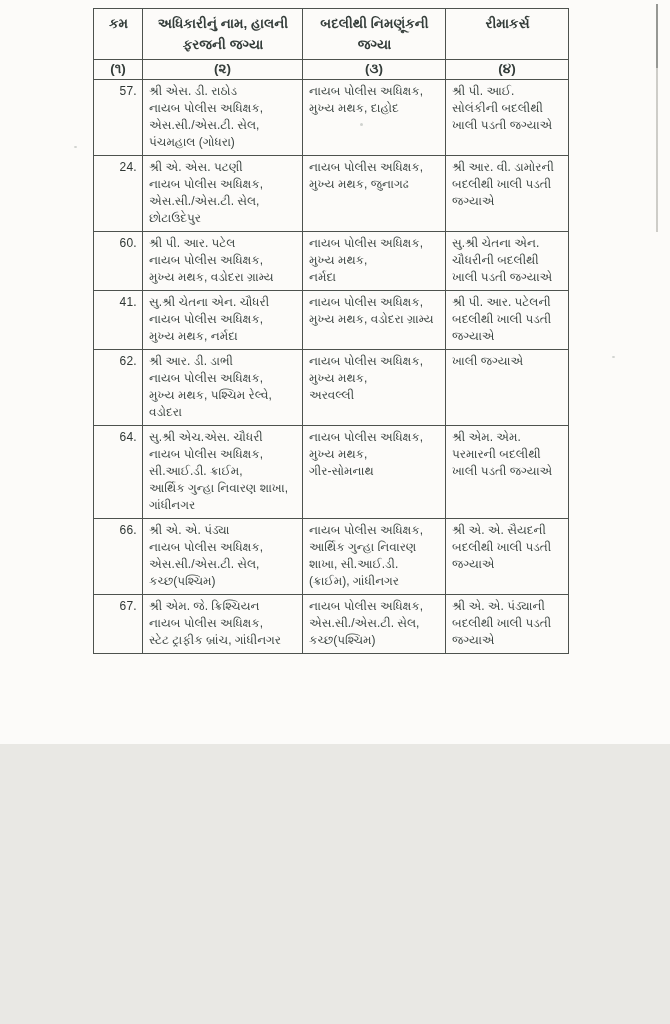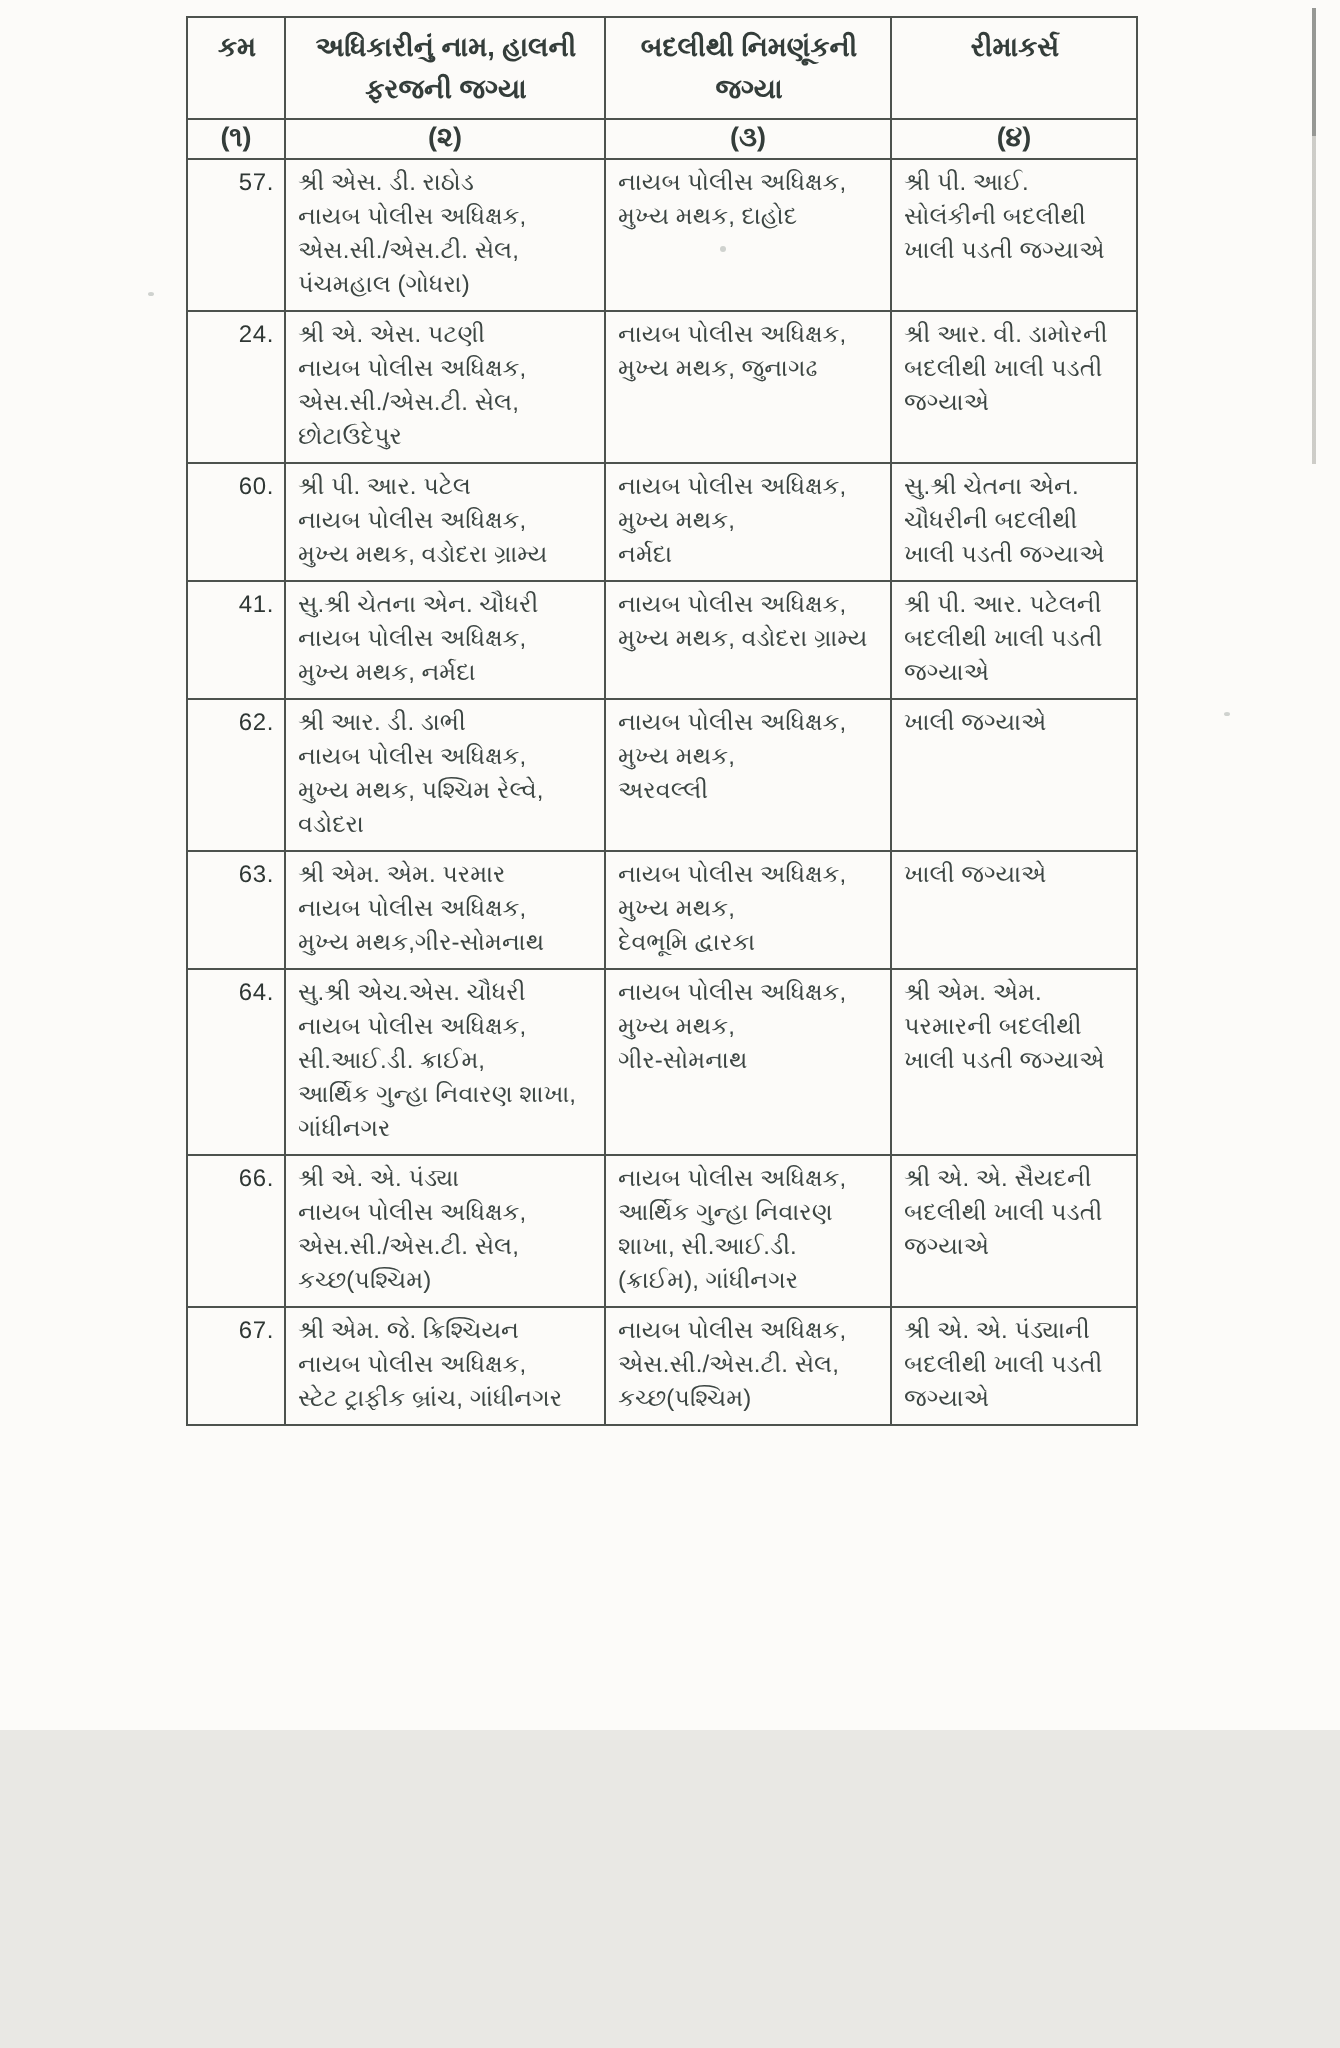--- a/index.html
+++ b/index.html
@@ -3,21 +3,21 @@
 <meta charset="utf-8">
 <style>
   html,body{margin:0;padding:0;}
   body{
     width:670px;height:1024px;
     background:#e9e8e4;
     font-family:"Liberation Sans",sans-serif;
   }
   .page{
     position:relative;
-    width:670px;height:865px;
+    width:670px;height:744px;
     background:#fcfbf9;
     overflow:hidden;
     color:#3c4542;
   }
   
   .speck{position:absolute;background:#9aa09c;border-radius:50%;opacity:.45;}
   .artifact-line{
     position:absolute;left:656px;top:4px;width:2px;height:228px;
     background:linear-gradient(#7d7f7b 0 28%, #c2c1bc 28% 100%);
     opacity:.8;
@@ -193,36 +193,20 @@
           <td class="cell">
             <div class="ln">નાયબ પોલીસ અધિક્ષક,</div>
             <div class="ln">મુખ્ય મથક,</div>
             <div class="ln">અરવલ્લી</div>
           </td>
           <td class="cell">
             <div class="ln">ખાલી જગ્યાએ</div>
           </td>
         </tr>
         <tr>
-          <td class="serial">63.</td>
-          <td class="cell">
-            <div class="ln">શ્રી એમ. એમ. પરમાર</div>
-            <div class="ln">નાયબ પોલીસ અધિક્ષક,</div>
-            <div class="ln">મુખ્ય મથક,ગીર-સોમનાથ</div>
-          </td>
-          <td class="cell">
-            <div class="ln">નાયબ પોલીસ અધિક્ષક,</div>
-            <div class="ln">મુખ્ય મથક,</div>
-            <div class="ln">દેવભૂમિ દ્વારકા</div>
-          </td>
-          <td class="cell">
-            <div class="ln">ખાલી જગ્યાએ</div>
-          </td>
-        </tr>
-        <tr>
           <td class="serial">64.</td>
           <td class="cell">
             <div class="ln">સુ.શ્રી એચ.એસ. ચૌધરી</div>
             <div class="ln">નાયબ પોલીસ અધિક્ષક,</div>
             <div class="ln">સી.આઈ.ડી. ક્રાઈમ,</div>
             <div class="ln">આર્થિક ગુન્હા નિવારણ શાખા,</div>
             <div class="ln">ગાંધીનગર</div>
           </td>
           <td class="cell">
             <div class="ln">નાયબ પોલીસ અધિક્ષક,</div>

